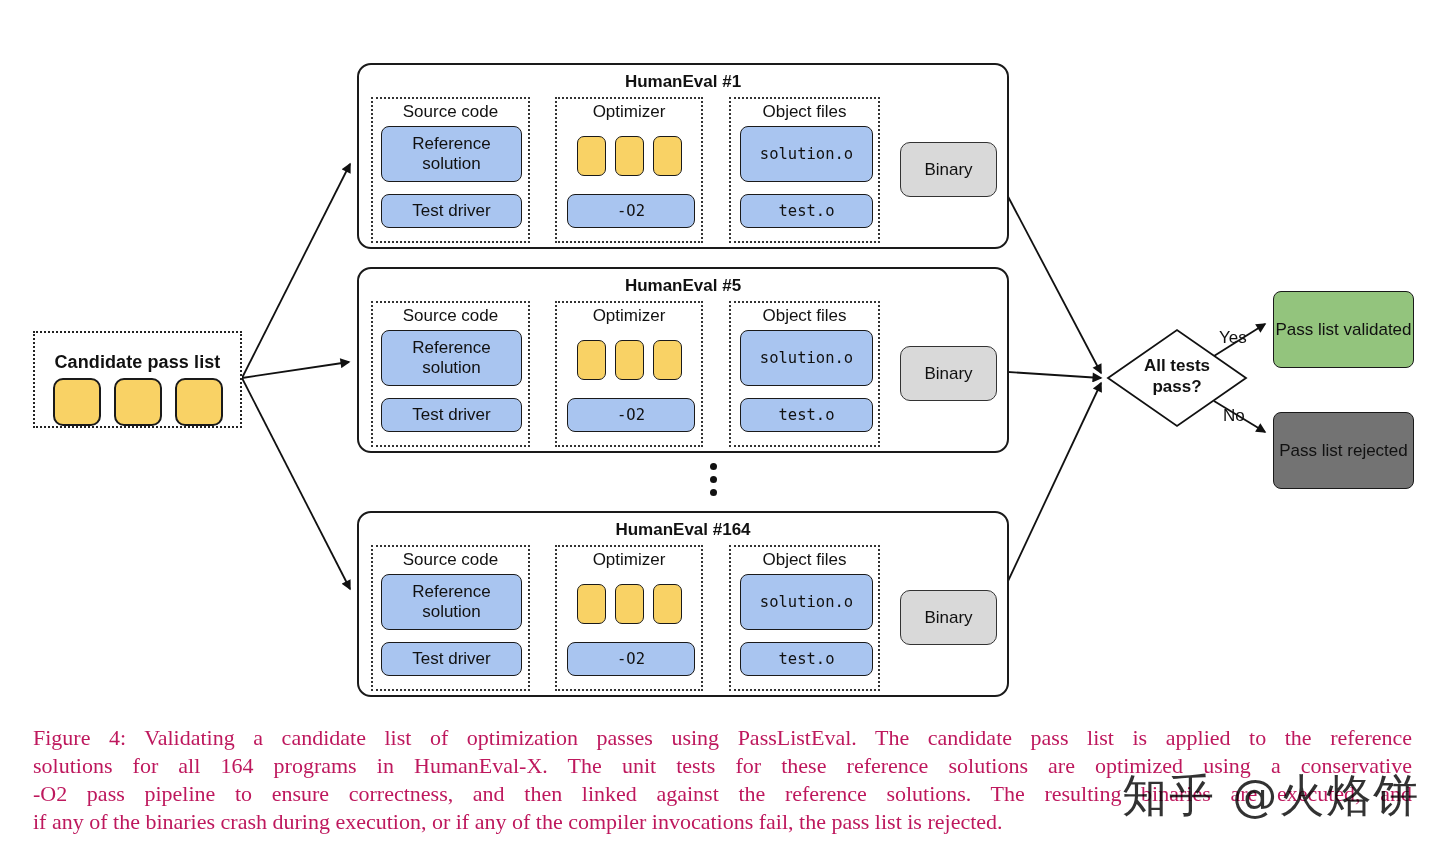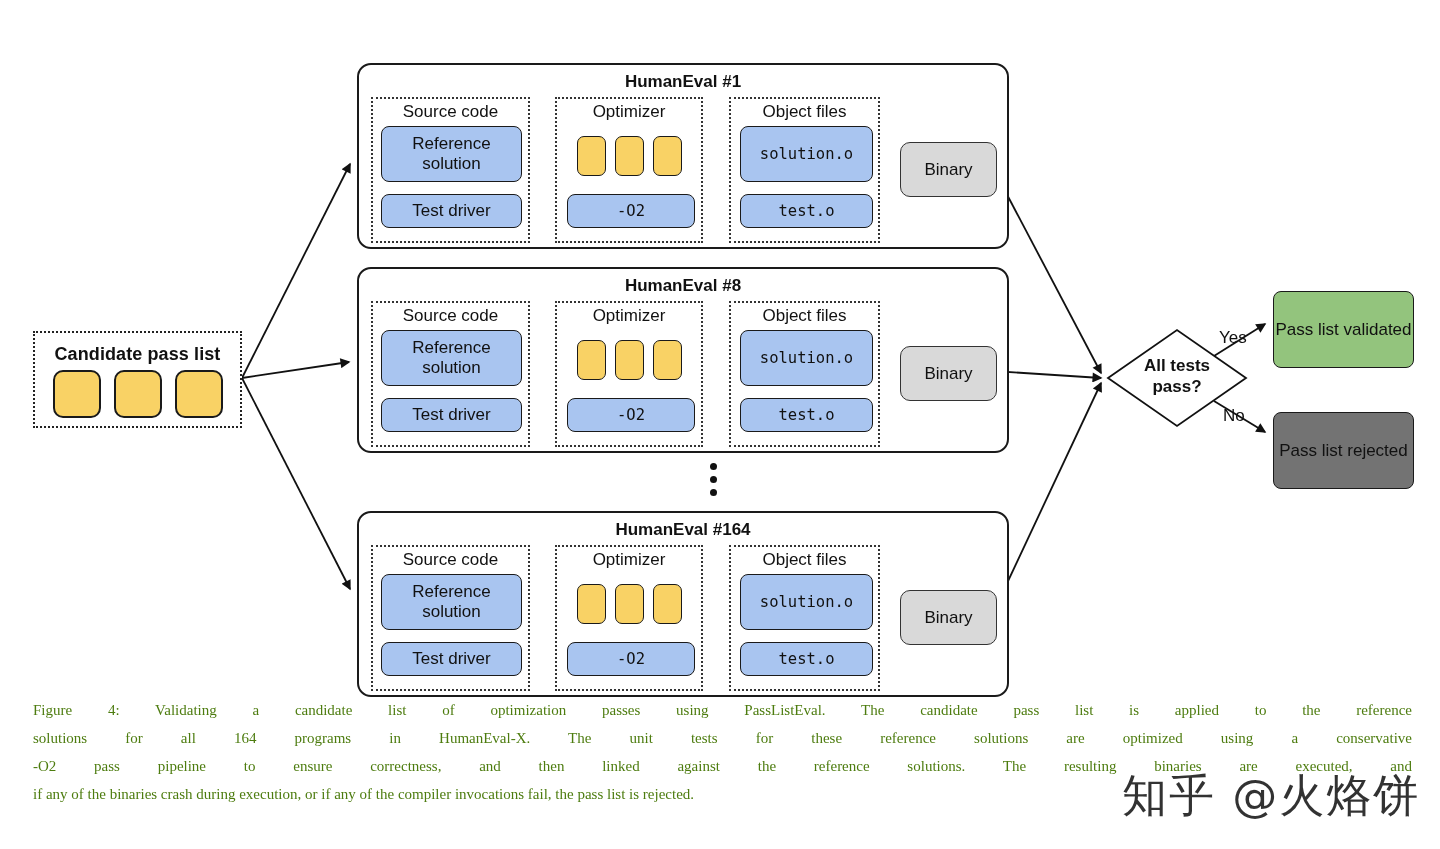--- a/index.html
+++ b/index.html
@@ -5,21 +5,21 @@
   html,body{margin:0;padding:0;}
   body{
     width:1440px;height:849px;position:relative;overflow:hidden;
     background:#ffffff;font-family:"Liberation Sans", sans-serif;color:#111;
   }
   .abs{position:absolute;}
 
   
   .candidate{left:33px;top:331px;width:209px;height:97px;border:2px dotted #222;
     box-sizing:border-box;background:#fff;}
-  .candidate-title{text-align:center;font-weight:bold;font-size:18px;margin-top:11px;letter-spacing:.1px;}
+  .candidate-title{text-align:center;font-weight:bold;font-size:18px;margin-top:19px;letter-spacing:.1px;}
   .candidate-row{display:flex;justify-content:center;gap:13px;margin-top:5px;}
   .pass-lg{width:48px;height:48px;background:#f9d265;border:2px solid #1a1a1a;border-radius:10px;box-sizing:border-box;}
 
   
   .panel{left:357px;width:652px;height:186px;border:2px solid #1a1a1a;border-radius:14px;
     box-sizing:border-box;background:#fff;position:absolute;}
   .panel-title{text-align:center;font-weight:bold;font-size:17px;margin-top:7px;}
   .group{position:absolute;border:2px dotted #333;box-sizing:border-box;}
   .group-title{text-align:center;font-weight:normal;font-size:17px;margin-top:3px;}
   .g-src{left:12px;top:32px;width:159px;height:146px;}
@@ -47,22 +47,22 @@
   .outcome{left:1273px;width:141px;height:77px;border:1.6px solid #1a1a1a;border-radius:8px;
     display:flex;align-items:center;justify-content:center;text-align:center;font-size:17px;line-height:1.25;box-sizing:border-box;}
   .validated{top:291px;background:#93c47d;}
   .rejected{top:392px;background:#737373;margin-top:20px;}
 
   
   .vdots{left:710px;top:463px;display:flex;flex-direction:column;gap:6px;align-items:center;}
   .vdots .dot{width:7px;height:7px;border-radius:50%;background:#111;}
 
   
-  .caption{left:33px;top:696px;width:1379px;font-family:"Liberation Serif", serif;
-    font-size:15px;color:#4d7c0f;}
+  .caption{left:33px;top:724px;width:1379px;font-family:"Liberation Serif", serif;
+    font-size:22px;color:#be185d;}
   .cap-line{line-height:28px;}
   .cap-just{text-align:justify;text-align-last:justify;}
 
   
   .watermark{left:1122px;top:766px;font-size:45px;color:#000000;opacity:.8;
     letter-spacing:2px;white-space:nowrap;font-family:"DejaVu Sans", sans-serif;}
 
   svg.overlay{position:absolute;left:0;top:0;pointer-events:none;}
   svg .ln{stroke:#111;stroke-width:1.8;fill:none;}
 </style>
@@ -139,21 +139,21 @@
     </div>
     <div class="group g-obj">
       <div class="group-title">Object files</div>
       <div class="bluebox b-sol mono">solution.o</div>
       <div class="bluebox b-tst mono">test.o</div>
     </div>
     <div class="binary">Binary</div>
   </div>
 
   <div class="panel" style="top:267px">
-    <div class="panel-title">HumanEval #8</div>
+    <div class="panel-title">HumanEval #5</div>
     <div class="group g-src">
       <div class="group-title">Source code</div>
       <div class="bluebox b-ref">Reference solution</div>
       <div class="bluebox b-tdr">Test driver</div>
     </div>
     <div class="group g-opt">
       <div class="group-title">Optimizer</div>
       <div class="passrow">
         <span class="pass-sm"></span>
         <span class="pass-sm"></span>

